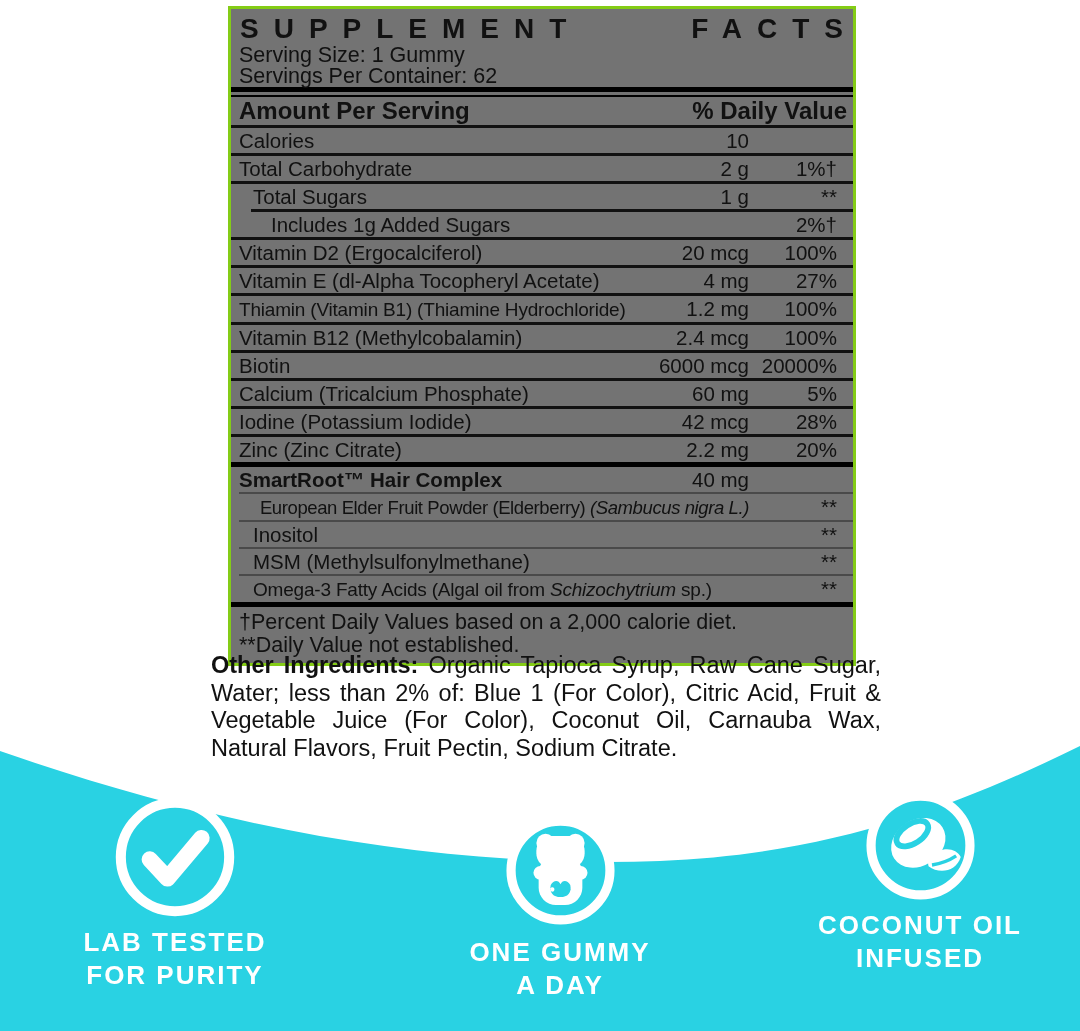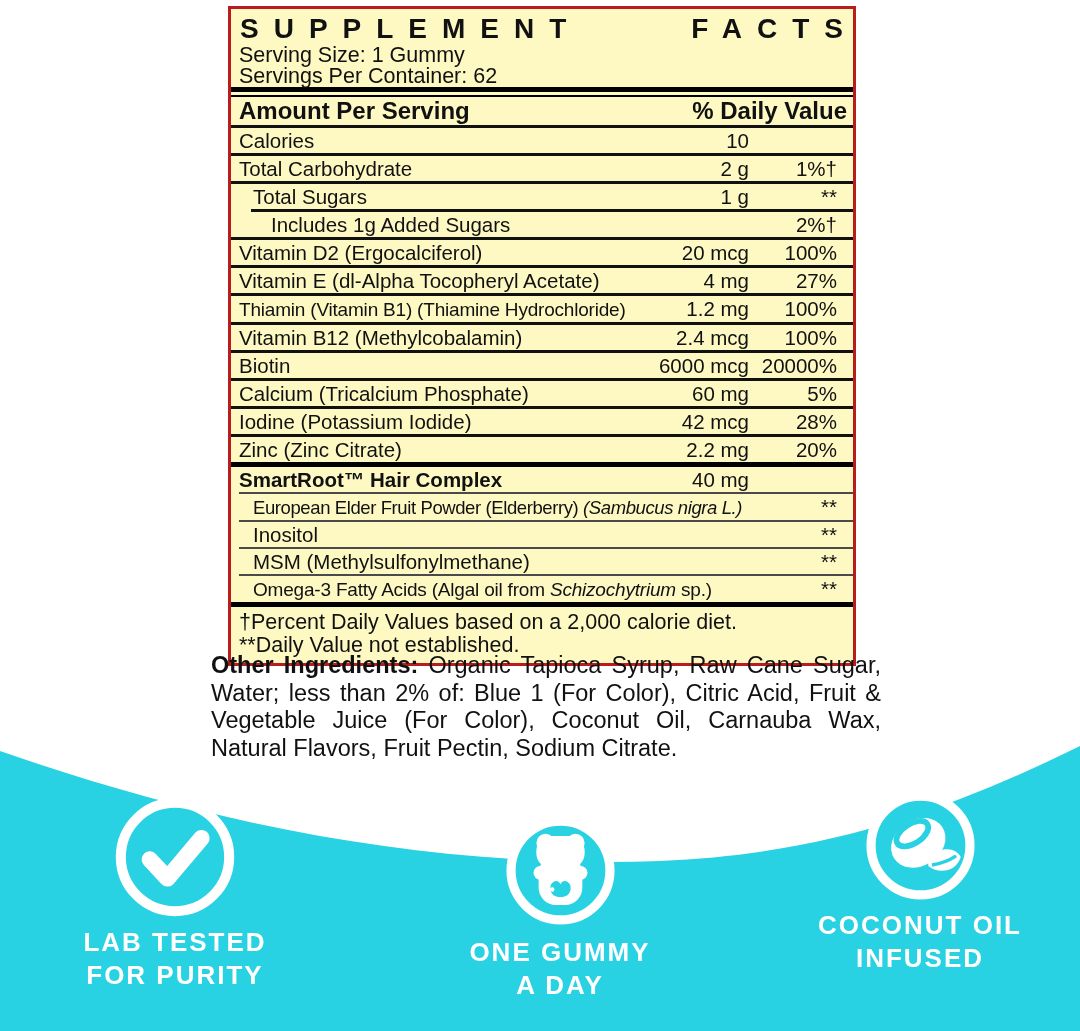--- a/index.html
+++ b/index.html
@@ -1,36 +1,36 @@
 <!DOCTYPE html>
 <html style="--accent: #29d2e3;"><head>
 <meta charset="utf-8">
 <style>
   html,body{margin:0;padding:0;}
   body{width:1080px;height:1031px;background:#fff;font-family:"Liberation Sans",sans-serif;color:#111;overflow:hidden;}
   .sheet{position:relative;width:1080px;height:1031px;background:#fff;}
 
   
-  .facts{position:absolute;left:228px;top:6px;width:628px;box-sizing:border-box;border:3px solid #b91c1c;background:#fef9c3;}
+  .facts{position:absolute;left:228px;top:6px;width:628px;box-sizing:border-box;border:3px solid #84cc16;background:#737373;}
   .title{display:flex;justify-content:space-between;margin:0;padding:4px 10px 0 9px;font-size:28px;line-height:32px;font-weight:bold;}
   .title span{letter-spacing:15px;margin-right:-15px;white-space:nowrap;}
   .serving{padding:0 8px;font-size:21.5px;line-height:21px;}
   .serving:last-of-type{padding-bottom:4px;}
   .double-rule{border-top:5px solid #000;border-bottom:2px solid #000;height:3px;}
   .hdr{display:flex;justify-content:space-between;align-items:baseline;padding:2px 6px 2px 8px;border-bottom:3px solid #111;font-weight:bold;font-size:24px;line-height:24px;}
   .row{display:flex;align-items:baseline;padding:1px 16px 1px 8px;font-size:20.5px;line-height:23px;white-space:nowrap;}
   .row .nm{flex:1;overflow:visible;}
   .row .amt{width:108px;text-align:right;}
   .row .amt:empty{width:0;}
   .row .dv{width:88px;text-align:right;}
   .row.bold .nm{font-weight:bold;}
   .row.ind1 .nm{padding-left:14px;}
   .row.ind2 .nm{padding-left:32px;}
   .row .nm.small{font-size:19px;letter-spacing:-0.2px;}
-  .row .nm.fit{font-size:18.5px;letter-spacing:-0.4px;}
+  .row .nm.fit{font-size:18.5px;letter-spacing:-0.4px;text-align:right;}
   .it{font-style:italic;}
   .rule{height:0;}
   .rule.thin{border-top:3px solid #111;}
   .rule.thick{border-top:5px solid #000;}
   .rule.sub{border-top:2px solid #4a4a4a;margin-left:8px;}
   .rule.indent{border-top:3px solid #111;margin-left:20px;}
   .foot{border-top:5px solid #000;padding:4px 8px 6px 8px;font-size:21.5px;line-height:23px;}
 
   
   .other{position:absolute;left:207px;top:648px;width:670px;margin:4px;font-size:23.5px;line-height:27.5px;text-align:justify;}

